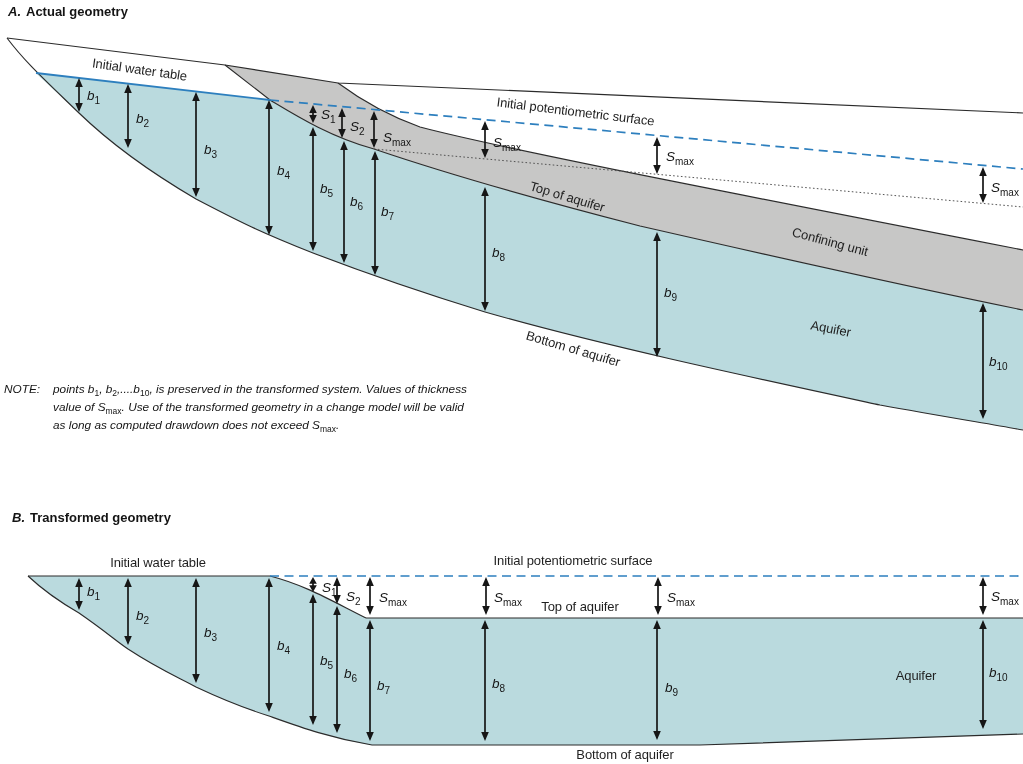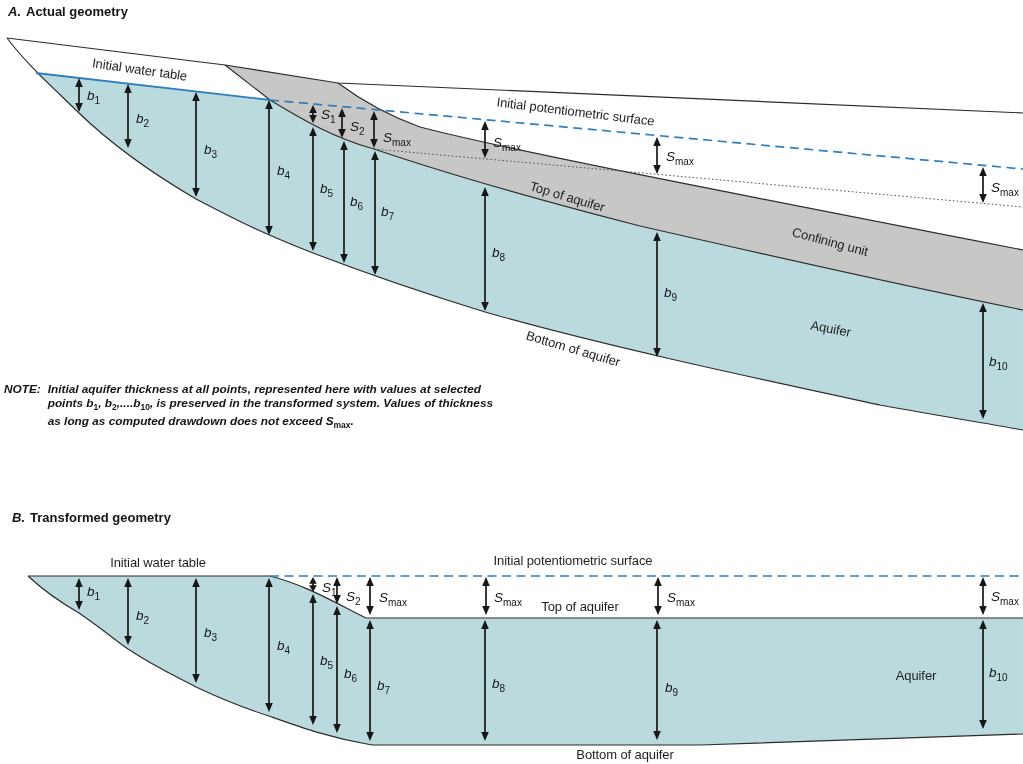--- a/index.html
+++ b/index.html
@@ -1,22 +1,22 @@
 <!DOCTYPE html>
 <html><head>
 <meta charset="utf-8">
 <style>
   html,body{margin:0;padding:0;background:#fff;}
   .fig{position:relative;width:1023px;height:764px;background:#ffffff;overflow:hidden;
        font-family:"Liberation Sans",sans-serif;color:#1c1c1c;}
   .fig svg{position:absolute;left:0;top:0;}
   .panel-title{position:absolute;font-size:13px;font-weight:bold;letter-spacing:0;color:#141414;}
   .panel-title .t-letter{font-style:italic;margin-right:5px;}
-  .note{position:absolute;left:4px;top:383px;display:flex;gap:7px;
-        font-style:italic;font-size:11.8px;line-height:13.8px;color:#141414;font-weight:bold;}
+  .note{position:absolute;left:4px;top:383px;display:flex;gap:13px;
+        font-style:italic;font-size:11.8px;line-height:13.8px;color:#141414;}
   .note-prefix{white-space:nowrap;}
   .note-lines div{white-space:nowrap;}
   .note sub{font-size:8.5px;font-style:normal;}
   
   .region-aquifer{stroke:none;}
   .region-confining{stroke:none;}
   .ln{fill:none;stroke:#2b2b2b;stroke-width:1.15px;}
   .ln-water{fill:none;stroke-width:1.8px;}
   .ln-dashed{fill:none;stroke-width:1.7px;stroke-dasharray:9 5.5;}
   .ln-dotted{fill:none;stroke:#4c4c4c;stroke-width:0.95px;stroke-dasharray:1.6 2.3;}
@@ -297,19 +297,19 @@
   <div class="panel-title" style="left:8px;top:4px">
     <span class="t-letter">A.</span><span>Actual geometry</span>
   </div>
   <div class="panel-title" style="left:12px;top:510px">
     <span class="t-letter">B.</span><span>Transformed geometry</span>
   </div>
 
   <div class="note">
     <span class="note-prefix">NOTE:</span>
     <div class="note-lines" id="note-lines">
-        <div><span>Initial aquifer thickness at all points, represented here with values at selected</span></div>
         <div><span>points b</span><sub>1</sub><span>, b</span><sub>2</sub><span>,....b</span><sub>10</sub><span>, is preserved in the transformed system. Values of thickness</span></div>
+        <div><span>value of S</span><sub>max</sub><span>. Use of the transformed geometry in a change model will be valid</span></div>
         <div><span>as long as computed drawdown does not exceed S</span><sub>max</sub><span>.</span></div>
       </div>
   </div>
 
 </div>
 
 </body></html>

